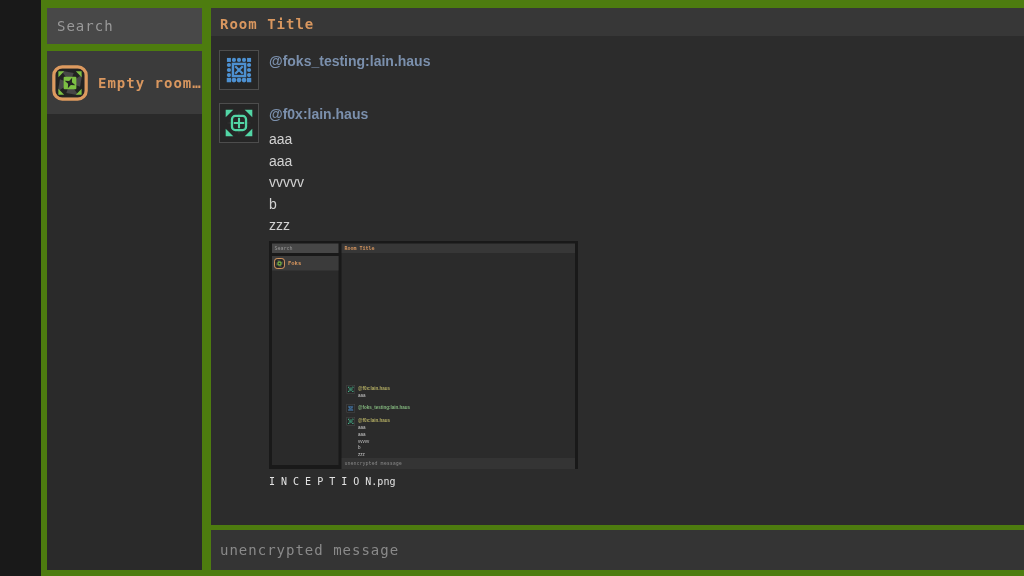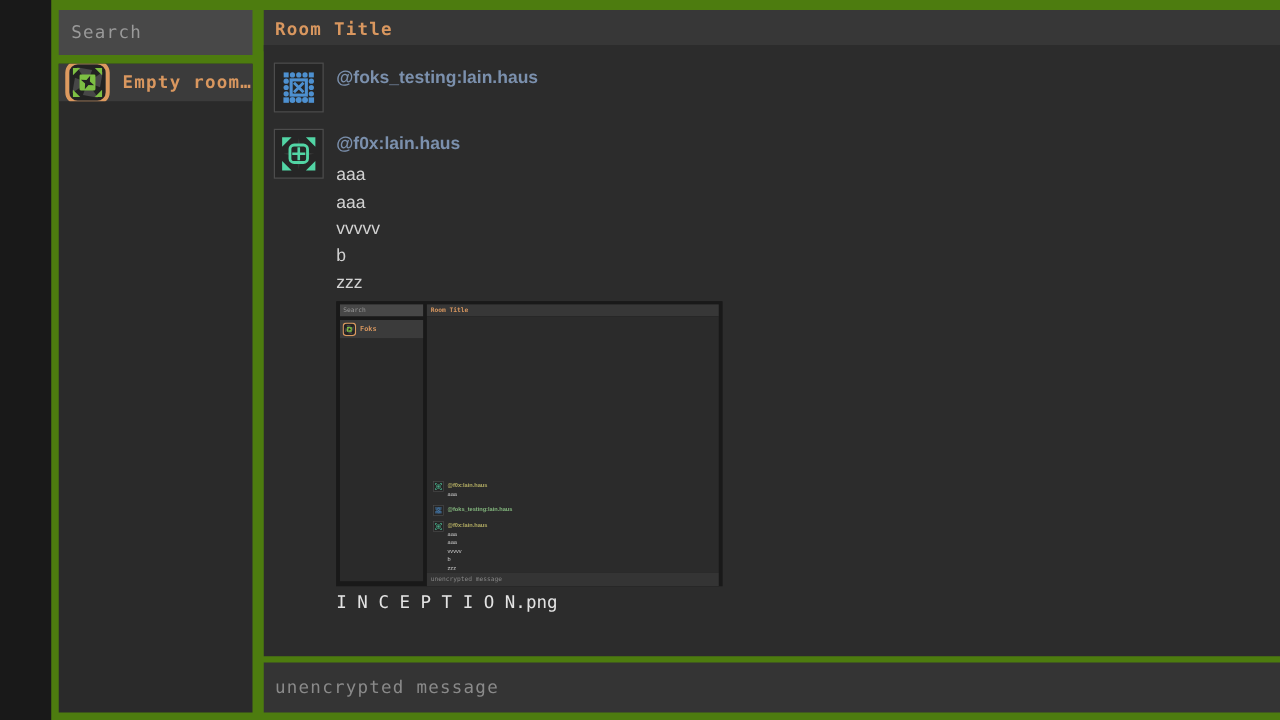--- a/index.html
+++ b/index.html
@@ -13,21 +13,21 @@
   .searchbox {
     position:absolute; left:6px; top:8px; width:155px; height:36px;
     background:#484848; color:#9a9a9a; font-size:14px; line-height:36px;
     padding-left:10px; letter-spacing:1px;
   }
   .roomlist {
     position:absolute; left:6px; top:51px; width:155px; height:519px;
     background:#2a2a2a;
   }
   .room-row {
-    height:30px; background:#3b3b3b; display:flex; align-items:center;
+    height:63px; background:#3b3b3b; display:flex; align-items:center;
     cursor:pointer; overflow:hidden;
   }
   .room-row svg { flex:0 0 auto; margin-left:5px; }
   .room-name {
     margin-left:10px; color:#d9975f; font-weight:bold; font-size:14px;
     letter-spacing:1px; white-space:nowrap;
   }
 
   
   .main-header {
@@ -55,21 +55,21 @@
   .msg-body { font-family:"Liberation Sans", sans-serif; }
   .msg-user {
     color:#7b90ad; font-weight:bold; font-size:14px; line-height:16px;
     padding-top:3px; margin-bottom:7px;
   }
   .msg-line { color:#d2d2d2; font-size:14px; line-height:21.5px; }
   .msg-line.mono { font-family:"DejaVu Sans Mono", monospace; color:#dedede; }
   .attachment { margin-top:4px; cursor:pointer; display:block; }
   .filename {
     font-family:"DejaVu Sans Mono", monospace; color:#e3e3e3;
-    font-size:14px; line-height:16px; margin-top:5px;
+    font-size:10px; line-height:16px; margin-top:5px;
   }
 
   
   .inception-wrap { width:309px; height:228px; overflow:hidden; position:relative; background:#191919; }
   .inception { width:618px; height:456px; position:relative; background:#191919;
                transform:scale(0.5); transform-origin:0 0;
                font-family:"DejaVu Sans Mono", monospace; }
   .inc-search { position:absolute; left:6px; top:5px; width:133px; height:19px;
                 background:#474747; color:#979797; font-size:10px; line-height:19px; padding-left:5px; }
   .inc-roomlist { position:absolute; left:6px; top:30px; width:133px; height:418px; background:#2a2a2a; }

